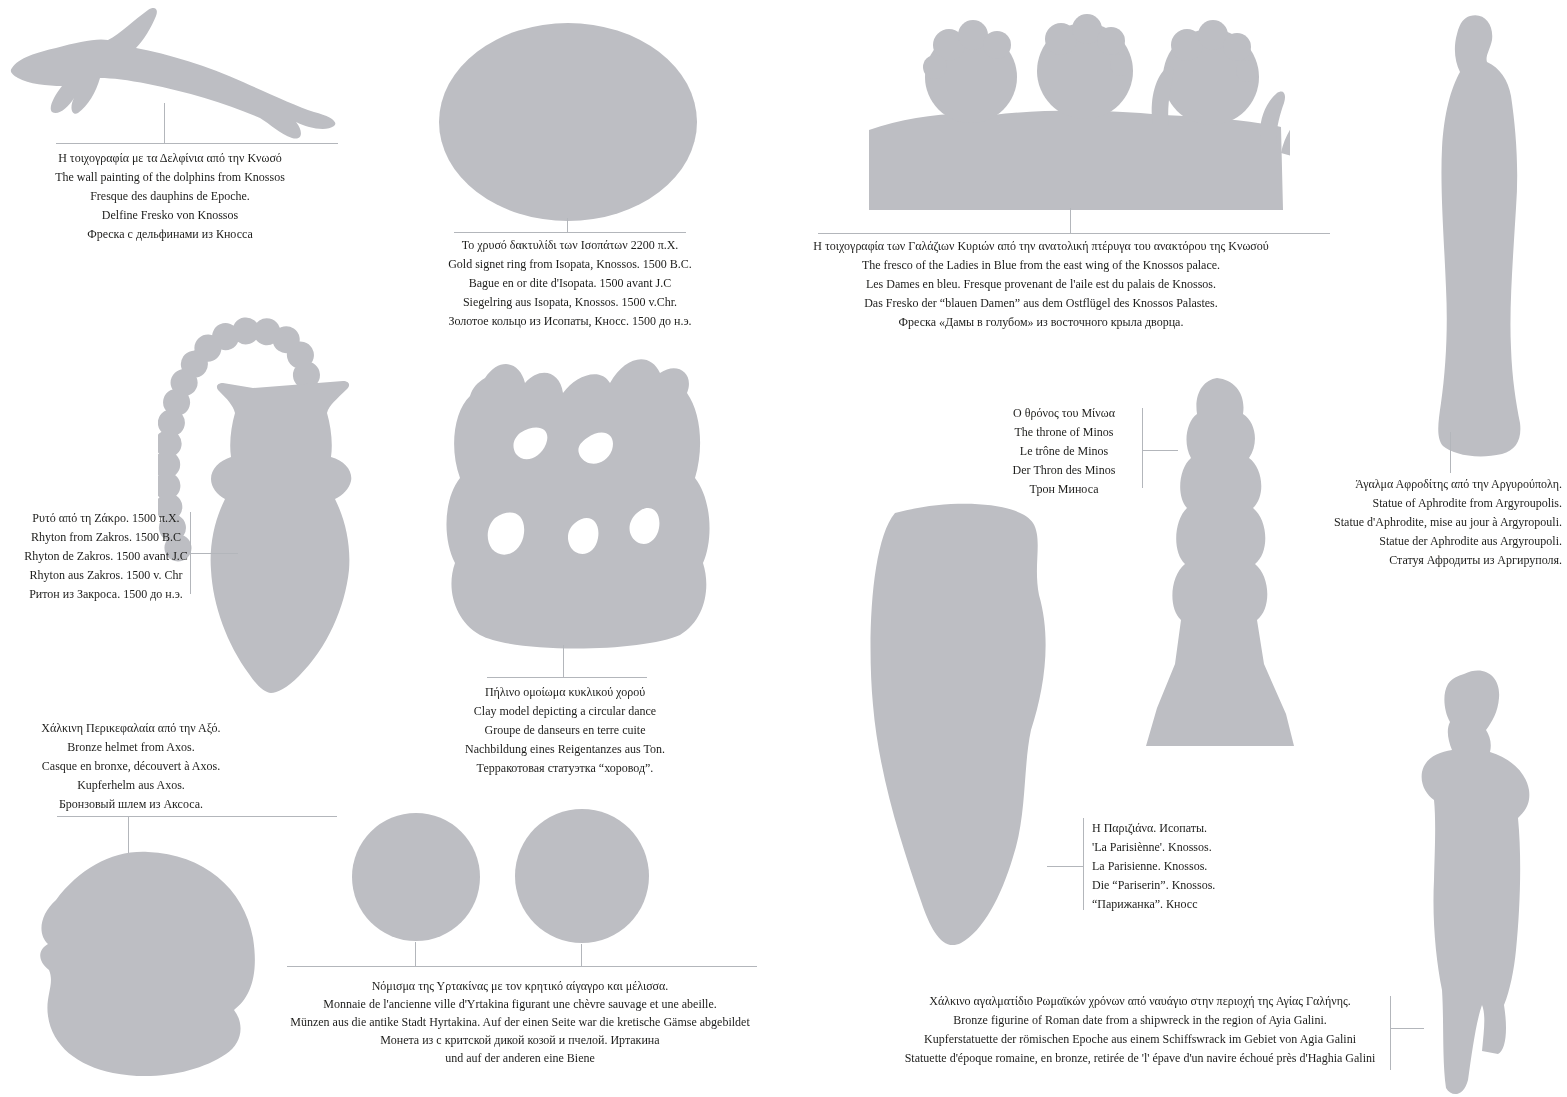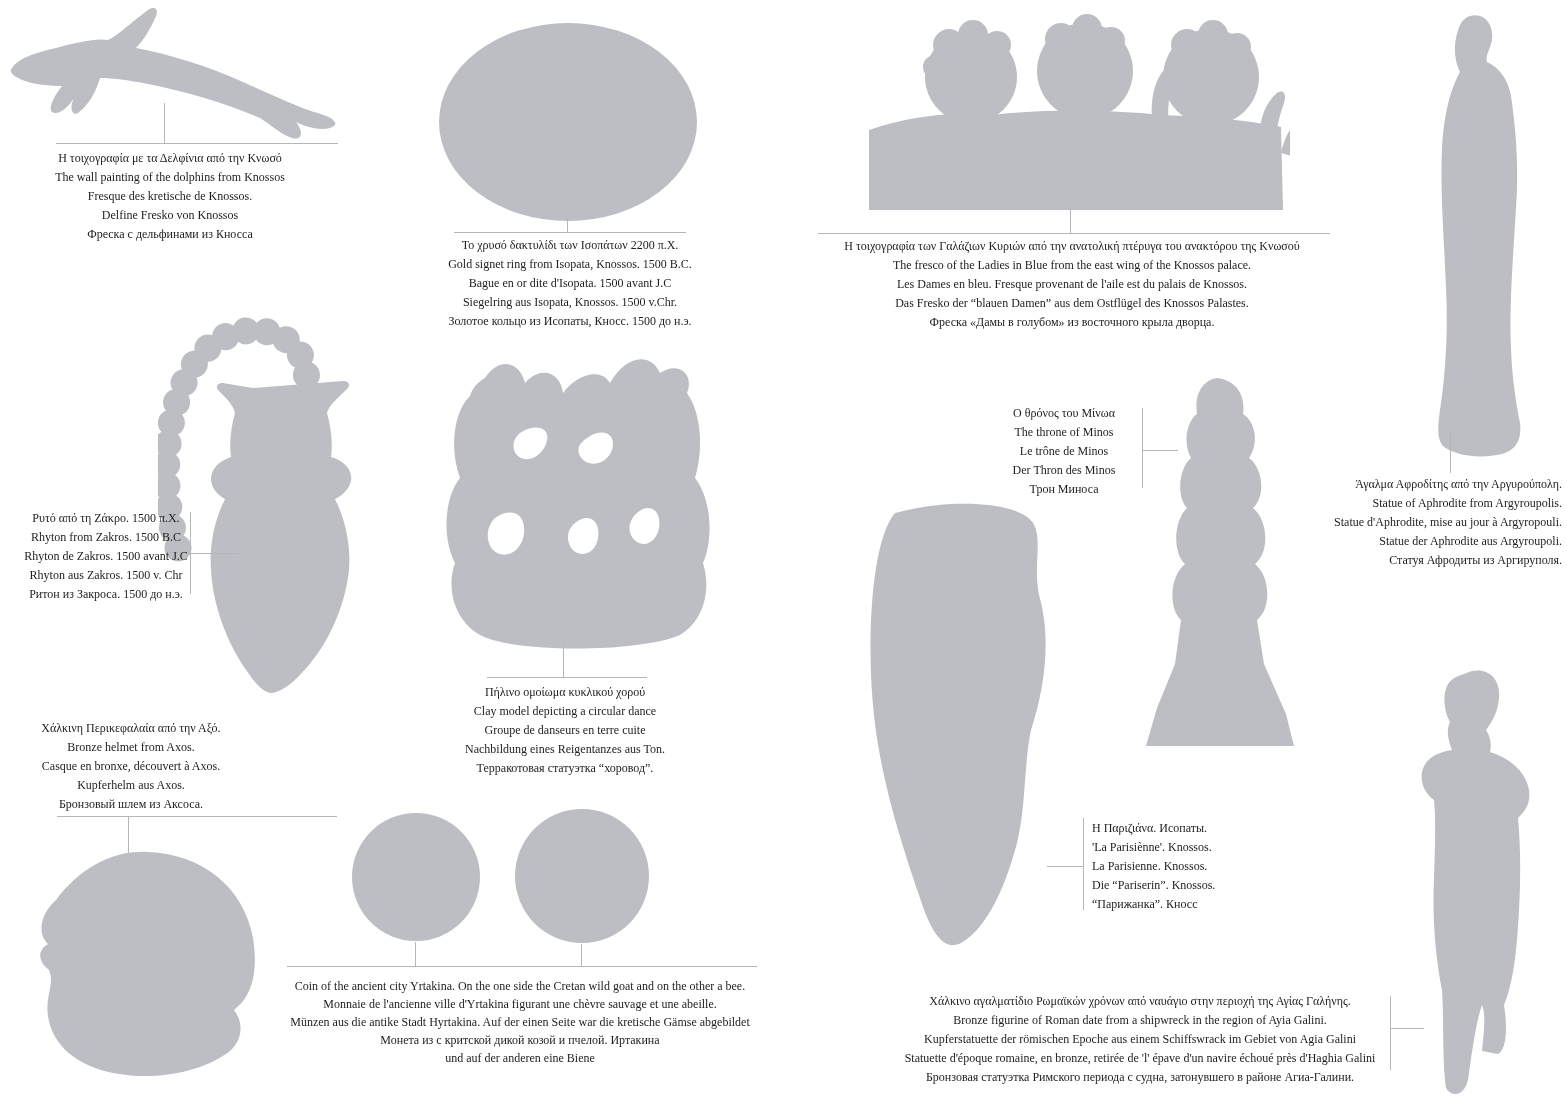--- a/index.html
+++ b/index.html
@@ -27,21 +27,21 @@
 <div class="shape" style="left:8px;top:8px;">
   <svg width="332" height="138" viewBox="0 0 332 138">
     <path class="sil" d="M4,60 C10,50 30,44 48,40 C70,34 88,30 100,32 C112,26 126,12 140,2 C146,-2 151,0 148,8 C143,20 136,32 128,40 C160,46 200,58 235,74 C262,86 288,98 306,104 C322,108 331,114 326,118 C318,124 300,120 288,114 C296,124 294,133 284,130 C272,126 262,116 252,110 C220,96 180,84 140,76 C120,72 104,70 92,70 C88,84 80,98 70,105 C64,108 61,100 66,90 C60,100 50,108 44,104 C40,100 46,88 54,78 C40,78 20,76 10,70 C4,67 1,63 4,60 Z"></path>
   </svg>
 </div>
 <div class="connector" style="left:164px;top:103px;width:1px;height:40px;"></div>
 <div class="connector" style="left:56px;top:143px;width:282px;height:1px;"></div>
 <div class="caption center" style="left:10px;top:149px;width:320px;">
     <div class="cap-line">Η τοιχογραφία με τα Δελφίνια από την Κνωσό</div>
     <div class="cap-line">The wall painting of the dolphins from Knossos</div>
-    <div class="cap-line">Fresque des kretische de Knossos.</div>
+    <div class="cap-line">Fresque des dauphins de Epoche.</div>
     <div class="cap-line">Delfine Fresko von Knossos</div>
     <div class="cap-line">Фреска с дельфинами из Кносса</div>
   </div>
 
 <div class="shape" style="left:437px;top:22px;">
   <svg width="262" height="203" viewBox="0 0 262 203">
     <ellipse class="sil" cx="131" cy="100" rx="129" ry="99"></ellipse>
   </svg>
 </div>
 <div class="connector" style="left:567px;top:218px;width:1px;height:15px;"></div>
@@ -74,21 +74,21 @@
         <circle cx="384" cy="42" r="14"></circle>
         <circle cx="394" cy="66" r="11"></circle>
       <path d="M300,120 C296,96 302,74 312,64 C318,58 322,62 320,72 C316,90 314,106 316,120 Z"></path>
       <path d="M408,140 C404,118 412,98 424,88 C430,84 434,88 431,98 C426,112 422,128 424,140 Z"></path>
       <path d="M428,148 C432,128 444,112 454,108 C460,106 462,112 458,120 C450,132 444,144 442,152 Z"></path>
     </g>
   </svg>
 </div>
 <div class="connector" style="left:1070px;top:208px;width:1px;height:25px;"></div>
 <div class="connector" style="left:818px;top:233px;width:512px;height:1px;"></div>
-<div class="caption center" style="left:810px;top:237px;width:524px;">
+<div class="caption center" style="left:779px;top:237px;width:524px;">
     <div class="cap-line">Η τοιχογραφία των Γαλάζιων Κυριών από την ανατολική πτέρυγα του ανακτόρου της Κνωσού</div>
     <div class="cap-line">The fresco of the Ladies in Blue from the east wing of the Knossos palace.</div>
     <div class="cap-line">Les Dames en bleu. Fresque provenant de l'aile est du palais de Knossos.</div>
     <div class="cap-line">Das Fresko der “blauen Damen” aus dem Ostflügel des Knossos Palastes.</div>
     <div class="cap-line">Фреска «Дамы в голубом» из восточного крыла дворца.</div>
   </div>
 
 <div class="shape" style="left:1408px;top:8px;">
   <svg width="130" height="450" viewBox="0 0 130 450">
     <path class="sil" d="M62,8 C76,4 86,16 84,32 C82,42 77,48 79,54 C92,60 100,72 103,88 C108,122 111,160 108,200 C105,250 101,300 103,340 C104,370 108,395 112,415 C114,432 108,442 94,446 C68,452 44,446 35,438 C28,430 30,415 33,395 C38,360 40,320 38,280 C36,230 32,180 34,140 C36,105 43,80 52,64 C47,54 45,40 49,26 C52,14 56,10 62,8 Z"></path>
@@ -172,21 +172,21 @@
 <div class="shape" style="left:348px;top:806px;">
   <svg width="306" height="142" viewBox="0 0 306 142">
     <circle class="sil" cx="68" cy="71" r="64"></circle>
     <circle class="sil" cx="234" cy="70" r="67"></circle>
   </svg>
 </div>
 <div class="connector" style="left:415px;top:942px;width:1px;height:25px;"></div>
 <div class="connector" style="left:581px;top:944px;width:1px;height:23px;"></div>
 <div class="connector" style="left:287px;top:966px;width:470px;height:1px;"></div>
 <div class="caption center" style="left:262px;top:977px;width:516px;line-height:18px;">
-    <div class="cap-line">Coin of the ancient city Yrtakina. On the one side the Cretan wild goat and on the other a bee.</div>
+    <div class="cap-line">Νόμισμα της Υρτακίνας με τον κρητικό αίγαγρο και μέλισσα.</div>
     <div class="cap-line">Monnaie de l'ancienne ville d'Yrtakina figurant une chèvre sauvage et une abeille.</div>
     <div class="cap-line">Münzen aus die antike Stadt Hyrtakina. Auf der einen Seite war die kretische Gämse abgebildet</div>
     <div class="cap-line">Монета из с критской дикой козой и пчелой. Иртакина</div>
     <div class="cap-line">und auf der anderen eine Biene</div>
   </div>
 
 <div class="shape" style="left:835px;top:495px;">
   <svg width="245" height="460" viewBox="0 0 245 460">
     <path class="sil" d="M60,18 C120,2 186,8 198,28 C208,44 198,70 204,100 C217,145 209,195 196,235 C188,272 192,320 178,362 C166,402 148,436 126,448 C108,457 96,436 86,406 C66,348 44,280 38,210 C32,145 36,46 60,18 Z"></path>
   </svg>
@@ -206,14 +206,13 @@
     <path class="sil" d="M66,14 C86,4 103,16 101,38 C100,52 94,62 88,70 C92,76 94,84 92,92 C112,98 128,112 131,130 C133,145 126,152 120,158 C124,200 122,250 118,290 C116,310 112,330 106,345 C110,370 108,390 100,394 L84,391 C86,370 88,355 84,345 C78,362 74,392 70,420 C66,436 54,438 48,428 C44,400 46,360 44,330 C38,300 34,260 36,220 C37,185 38,160 36,140 C28,134 22,124 24,112 C27,98 40,92 54,90 C50,80 48,70 52,62 C46,52 44,34 50,24 C54,18 60,16 66,14 Z"></path>
   </svg>
 </div>
 <div class="connector" style="left:1390px;top:996px;width:1px;height:74px;"></div>
 <div class="connector" style="left:1390px;top:1028px;width:34px;height:1px;"></div>
 <div class="caption right" style="left:895px;top:992px;width:490px;">
     <div class="cap-line">Χάλκινο αγαλματίδιο Ρωμαϊκών χρόνων από ναυάγιο στην περιοχή της Αγίας Γαλήνης.</div>
     <div class="cap-line">Bronze figurine of Roman date from a shipwreck in the region of Ayia Galini.</div>
     <div class="cap-line">Kupferstatuette der römischen Epoche aus einem Schiffswrack im Gebiet von Agia Galini</div>
     <div class="cap-line">Statuette d'époque romaine, en bronze, retirée de 'l' épave d'un navire échoué près d'Haghia Galini</div>
-    <div class="cap-line">Бронзовая статуэтка Римского периода с судна, затонувшего в районе Агиа-Галини.</div>
   </div>
 
 </body></html>

